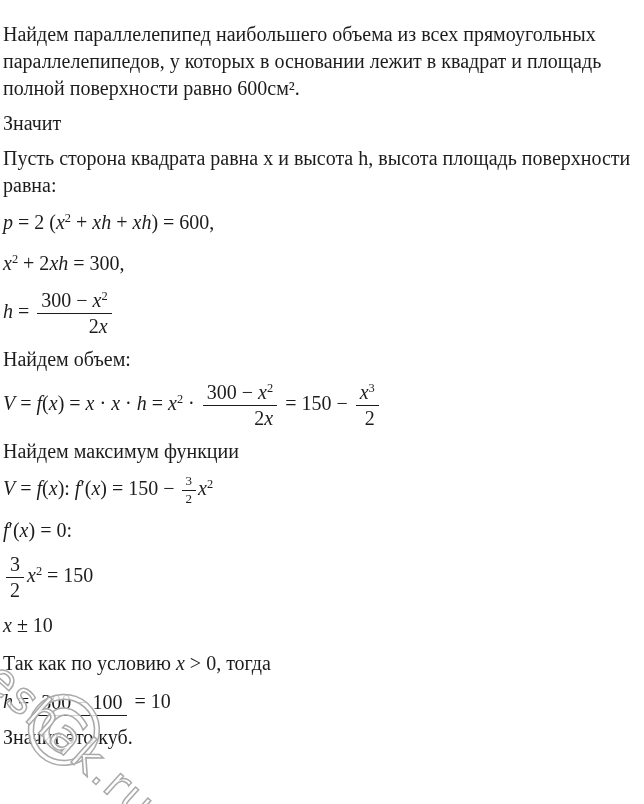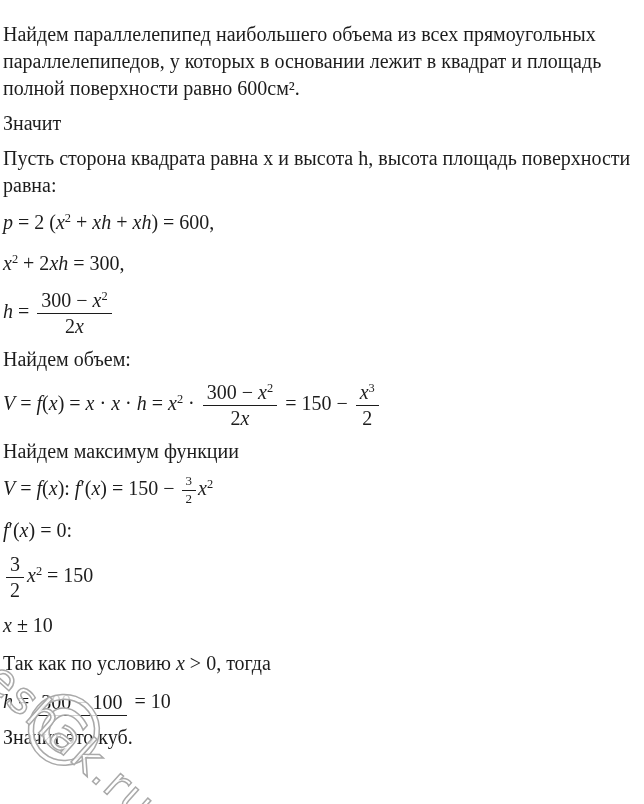--- a/index.html
+++ b/index.html
@@ -20,21 +20,21 @@
   .mathline {
     margin: 0 0 8px 0;
     line-height: 30px;
   }
   .mi { font-style: italic; }
   .mr { font-style: normal; }
   .msup { font-size: 62%; position: relative; top: -0.55em; }
   .frac {
     display: inline-block;
     vertical-align: middle;
-    text-align: center;
+    text-align: right;
     line-height: 1.15;
     margin: 0 3px;
   }
   .frac .num { display: block; border-bottom: 1.5px solid #1c1c1c; padding: 0 4px 1px 4px; }
   .frac .den { display: block; padding: 1px 4px 0 4px; }
   .frac.small { font-size: 13px; margin: 0 2px; }
   .watermark-layer { position: absolute; left: 0; top: 0; width: 644px; height: 804px; pointer-events: none; z-index: 5; }
   .wm-text {
     position: absolute;
     left: -4px; top: 638px;

